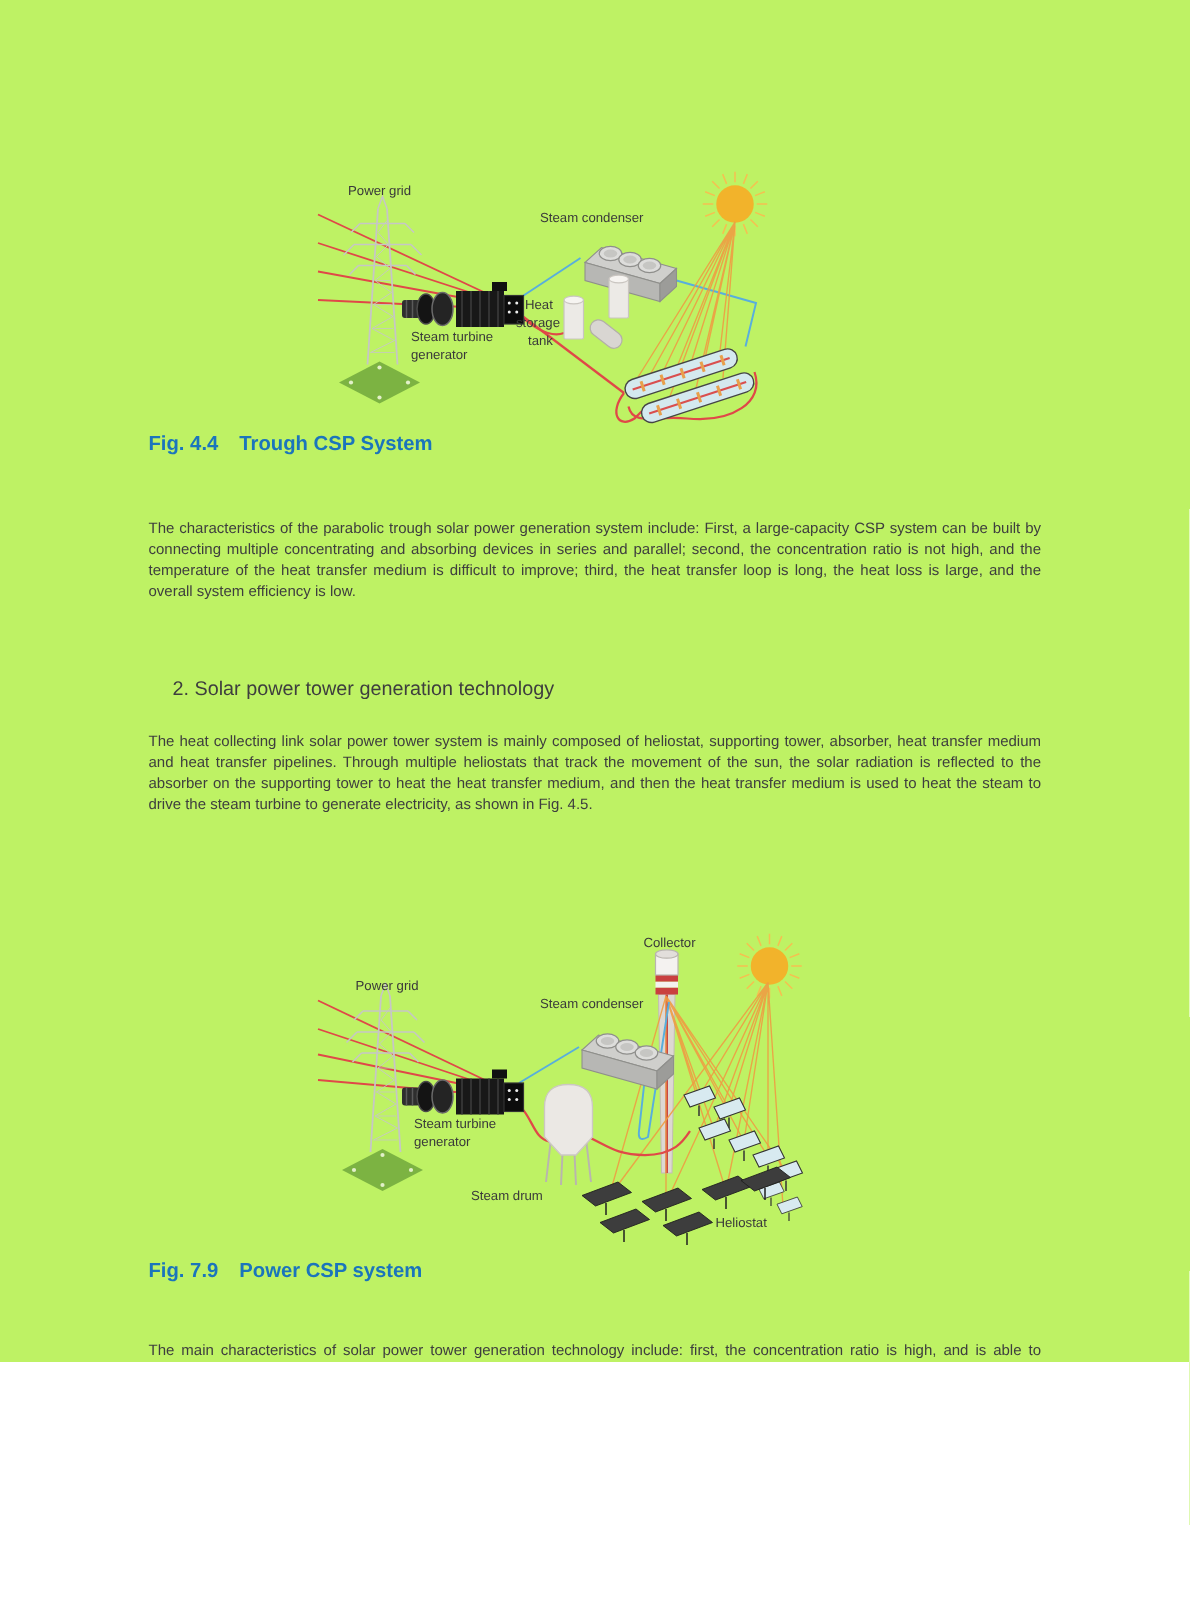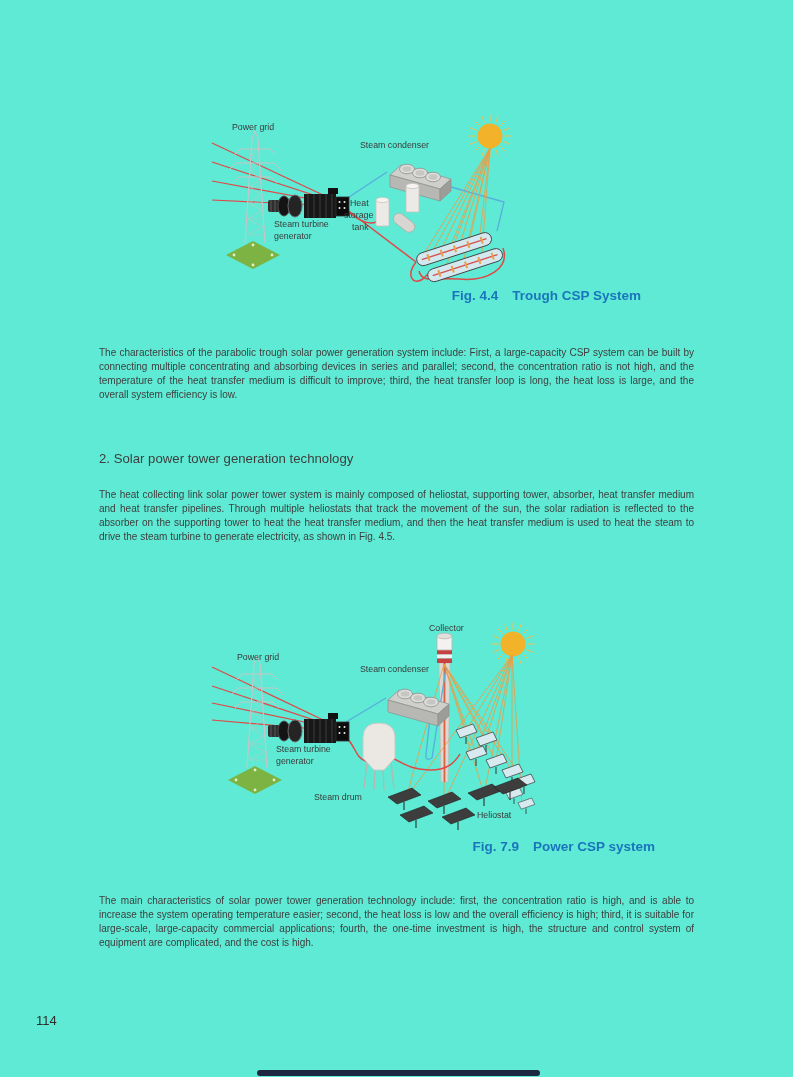--- a/index.html
+++ b/index.html
@@ -1,21 +1,21 @@
 <!DOCTYPE html>
 <html><head>
 <meta charset="utf-8">
 <style>
   html,body{margin:0;padding:0;background:#ffffff;}
-  .page{position:relative;width:793px;height:1077px;background:#5eead4;overflow:hidden;
+  .page{position:relative;width:793px;height:908px;background:#bef264;overflow:hidden;
         font-family:"Liberation Sans",sans-serif;}
   .para{position:absolute;left:99px;width:595px;font-size:10px;line-height:14px;
         color:#3e3e3e;text-align:justify;}
-  .heading{position:absolute;left:99px;width:595px;font-size:13.2px;color:#3e3e3e;}
-  .caption{position:absolute;color:#1b75bc;font-weight:700;font-size:13.5px;text-align:right;}
+  .heading{position:absolute;left:115px;width:595px;font-size:13.2px;color:#3e3e3e;}
+  .caption{position:absolute;color:#1b75bc;font-weight:700;font-size:13.5px;text-align:left;}
   .caption .cap-title{margin-left:14px;}
   .fig{position:absolute;}
   svg text{font-family:"Liberation Sans",sans-serif;font-size:8.8px;fill:#3a3a3a;}
   .page-number{position:absolute;left:36px;top:1013px;font-size:13px;color:#2e2e2e;}
   .home-indicator{position:absolute;left:257px;top:1070px;width:283px;height:6px;
         background:#1d2740;border-radius:3px;}
 </style>
 </head>
 <body>
 

